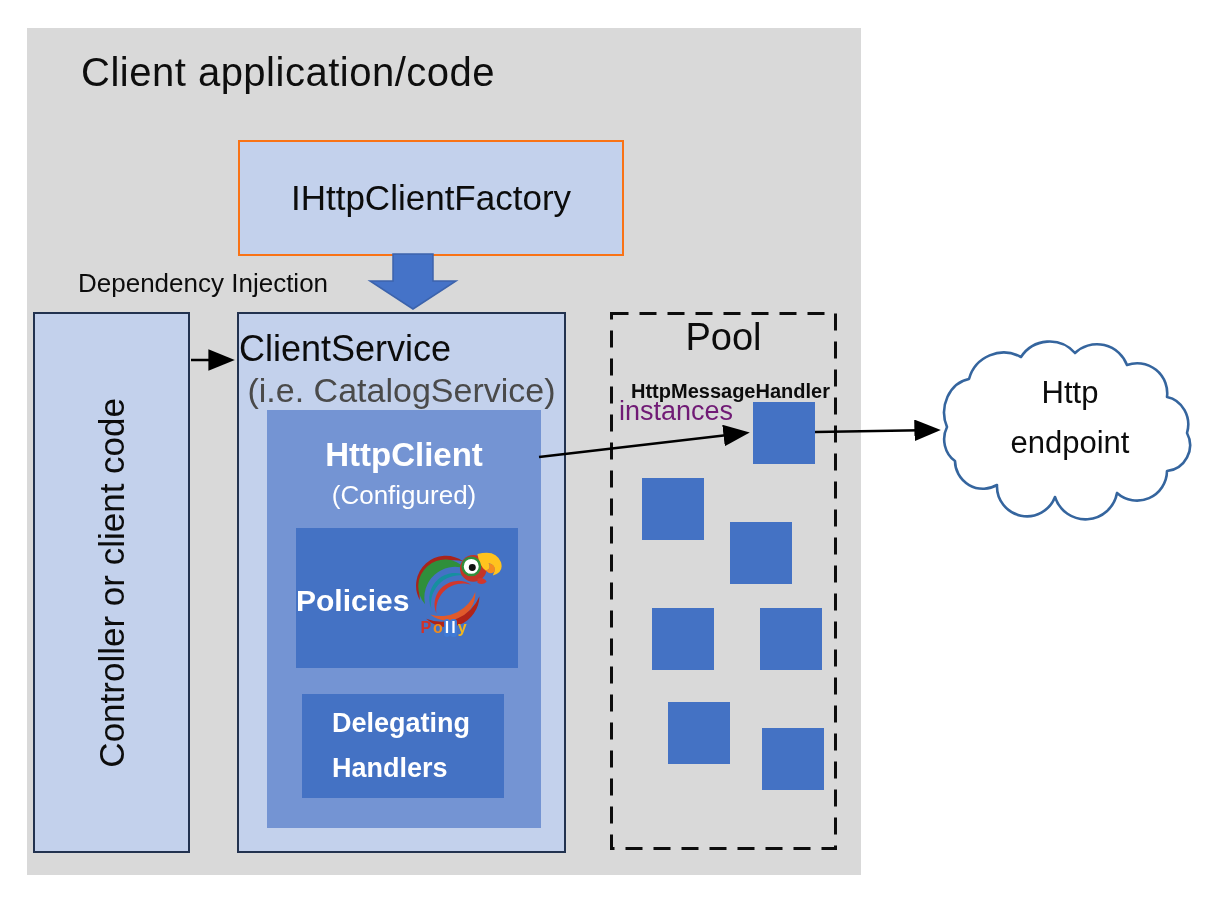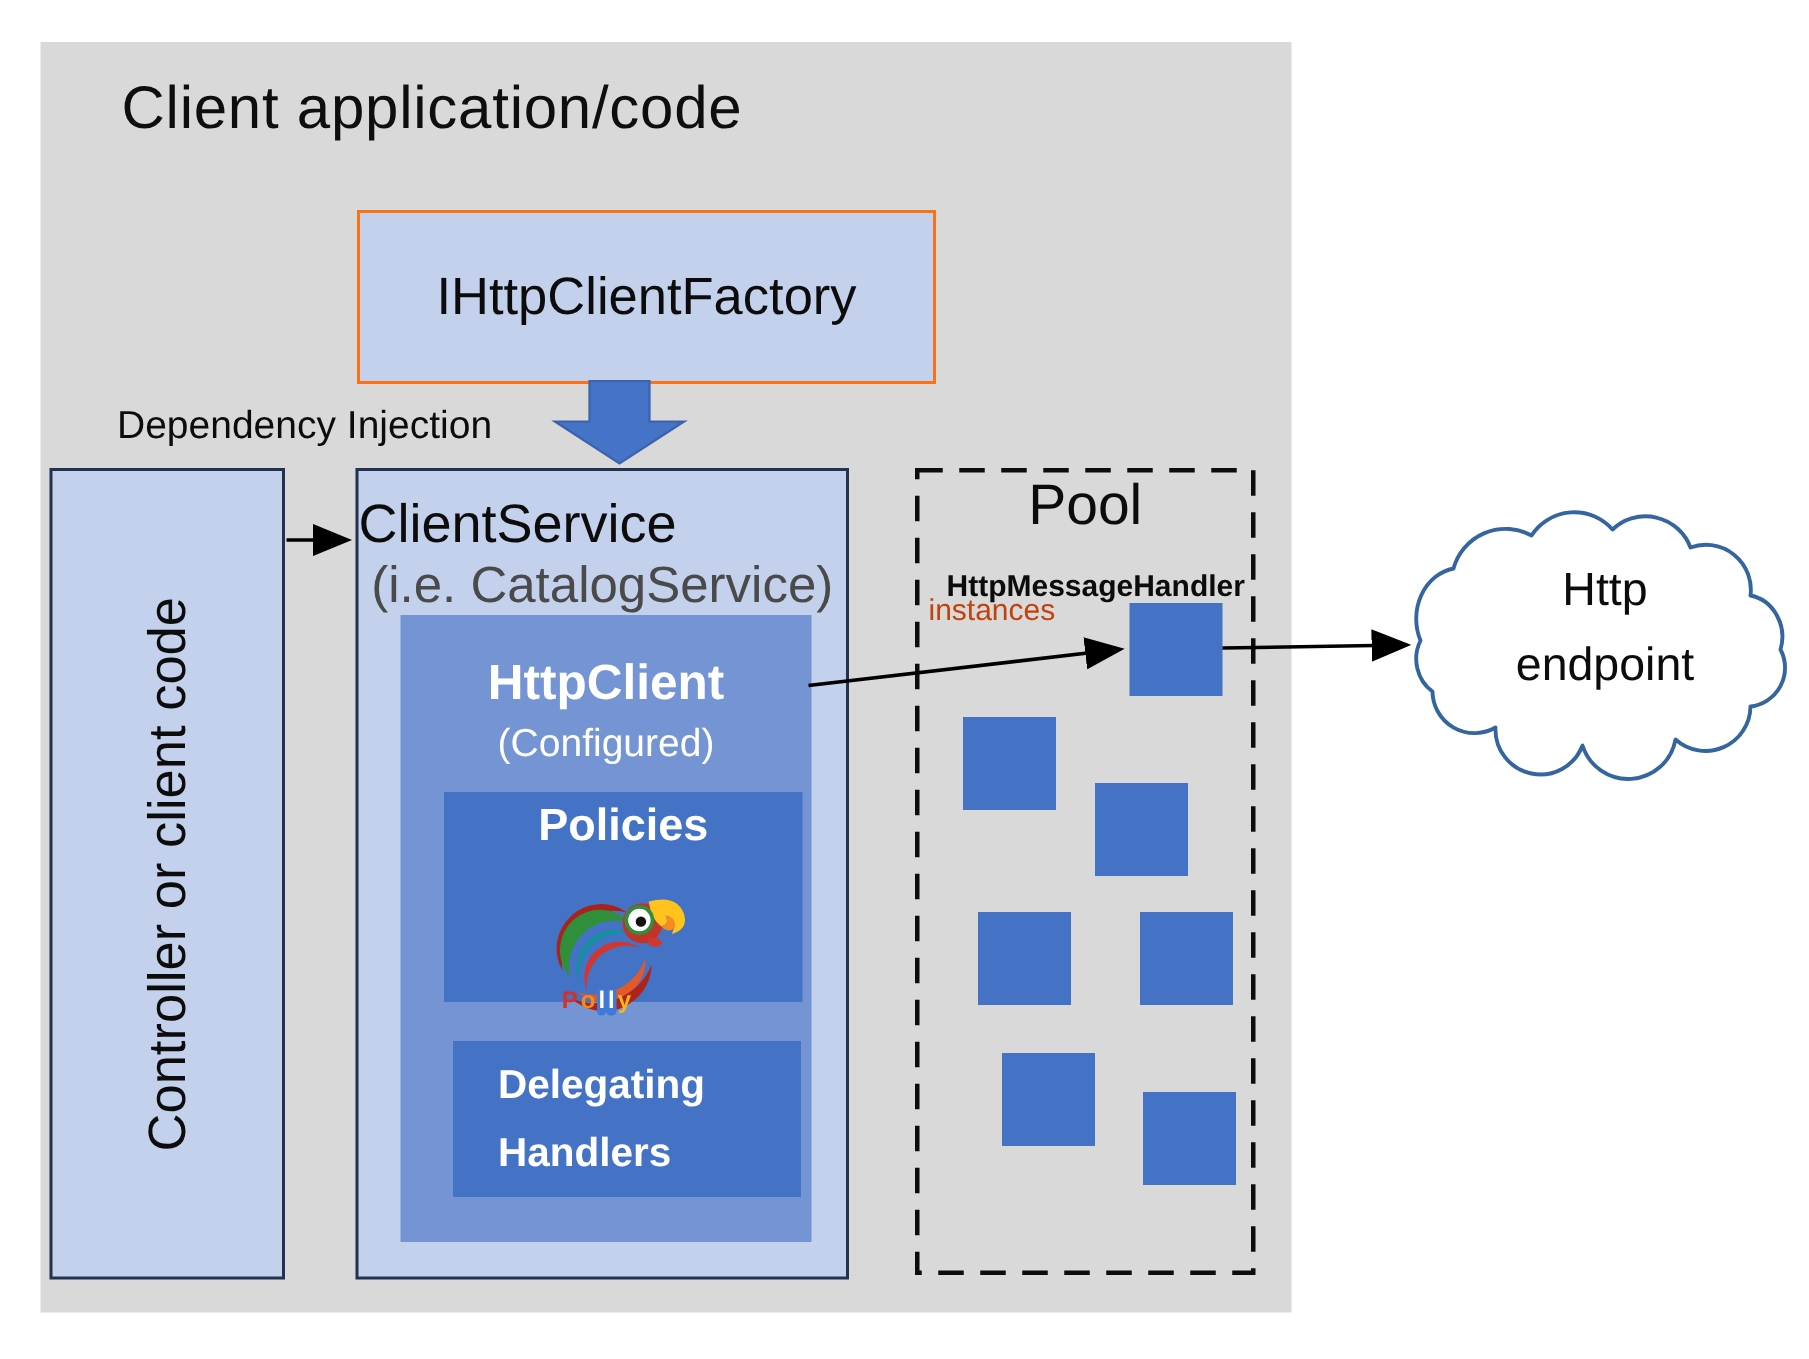--- a/index.html
+++ b/index.html
@@ -21,36 +21,36 @@
 
   .cs-box{position:absolute;left:210px;top:284px;width:325px;height:537px;
     background:#c3d1ec;border:2px solid #22324f;}
   .cs-title{position:absolute;left:0;top:14px;width:100%;text-align:left;font-size:36px;color:#0c0c0c;}
   .cs-subtitle{position:absolute;left:0;top:57px;width:100%;text-align:center;font-size:34px;color:#4a4a4a;}
 
   .hc-box{position:absolute;left:28px;top:96px;width:274px;height:418px;background:#7494d3;}
   .hc-title{position:absolute;left:0;top:26px;width:100%;text-align:center;font-size:33px;font-weight:bold;color:#ffffff;}
   .hc-subtitle{position:absolute;left:0;top:70px;width:100%;text-align:center;font-size:26px;color:#ffffff;}
 
-  .pol-box{position:absolute;left:29px;top:118px;width:239px;height:140px;background:#4472c4;
-    display:flex;flex-direction:column;align-items:center;gap:32px;}
+  .pol-box{position:absolute;left:29px;top:118px;width:222px;height:140px;background:#4472c4;
+    display:flex;flex-direction:row;align-items:center;}
   .pol-label{margin-top:6px;font-size:30px;font-weight:bold;color:#ffffff;}
   .parrot-wrap{position:relative;width:104px;height:92px;margin-top:-2px;}
   .polly-word{position:absolute;left:10px;bottom:6px;display:flex;align-items:flex-end;
     font-weight:bold;font-size:16px;line-height:1;}
   .polly-word span{display:inline-block;padding:1px 1px;}
   .polly-chip{border-radius:3px;padding:2px 2px 1px 2px;}
 
-  .del-box{position:absolute;left:35px;top:284px;width:232px;height:104px;background:#4472c4;
+  .del-box{position:absolute;left:35px;top:284px;width:202px;height:104px;background:#4472c4;
     display:flex;flex-direction:column;justify-content:center;padding-left:30px;box-sizing:border-box;}
   .del-line{font-size:27px;font-weight:bold;color:#ffffff;line-height:1.65;}
 
   .pool-title{position:absolute;left:583px;top:288px;width:227px;text-align:center;font-size:38px;color:#0c0c0c;}
   .pool-type{position:absolute;left:592px;top:352px;font-size:20px;font-weight:bold;color:#0c0c0c;margin-left:12px;}
-  .pool-sub{position:absolute;left:592px;top:368px;font-size:20px;color:#c2410c;}
+  .pool-sub{position:absolute;left:592px;top:368px;font-size:27px;color:#701a75;}
   .pool-square{position:absolute;width:62px;height:62px;background:#4472c4;}
 
   .cloud-wrap{position:absolute;left:935px;top:335px;width:265px;height:192px;}
   .cloud-text{position:absolute;left:960px;top:368px;width:220px;text-align:center;font-size:31px;color:#0c0c0c;line-height:1.6;}
 
   svg.overlay{position:absolute;left:0;top:0;width:1206px;height:906px;pointer-events:none;}
 </style>
 </head>
 <body>
 

